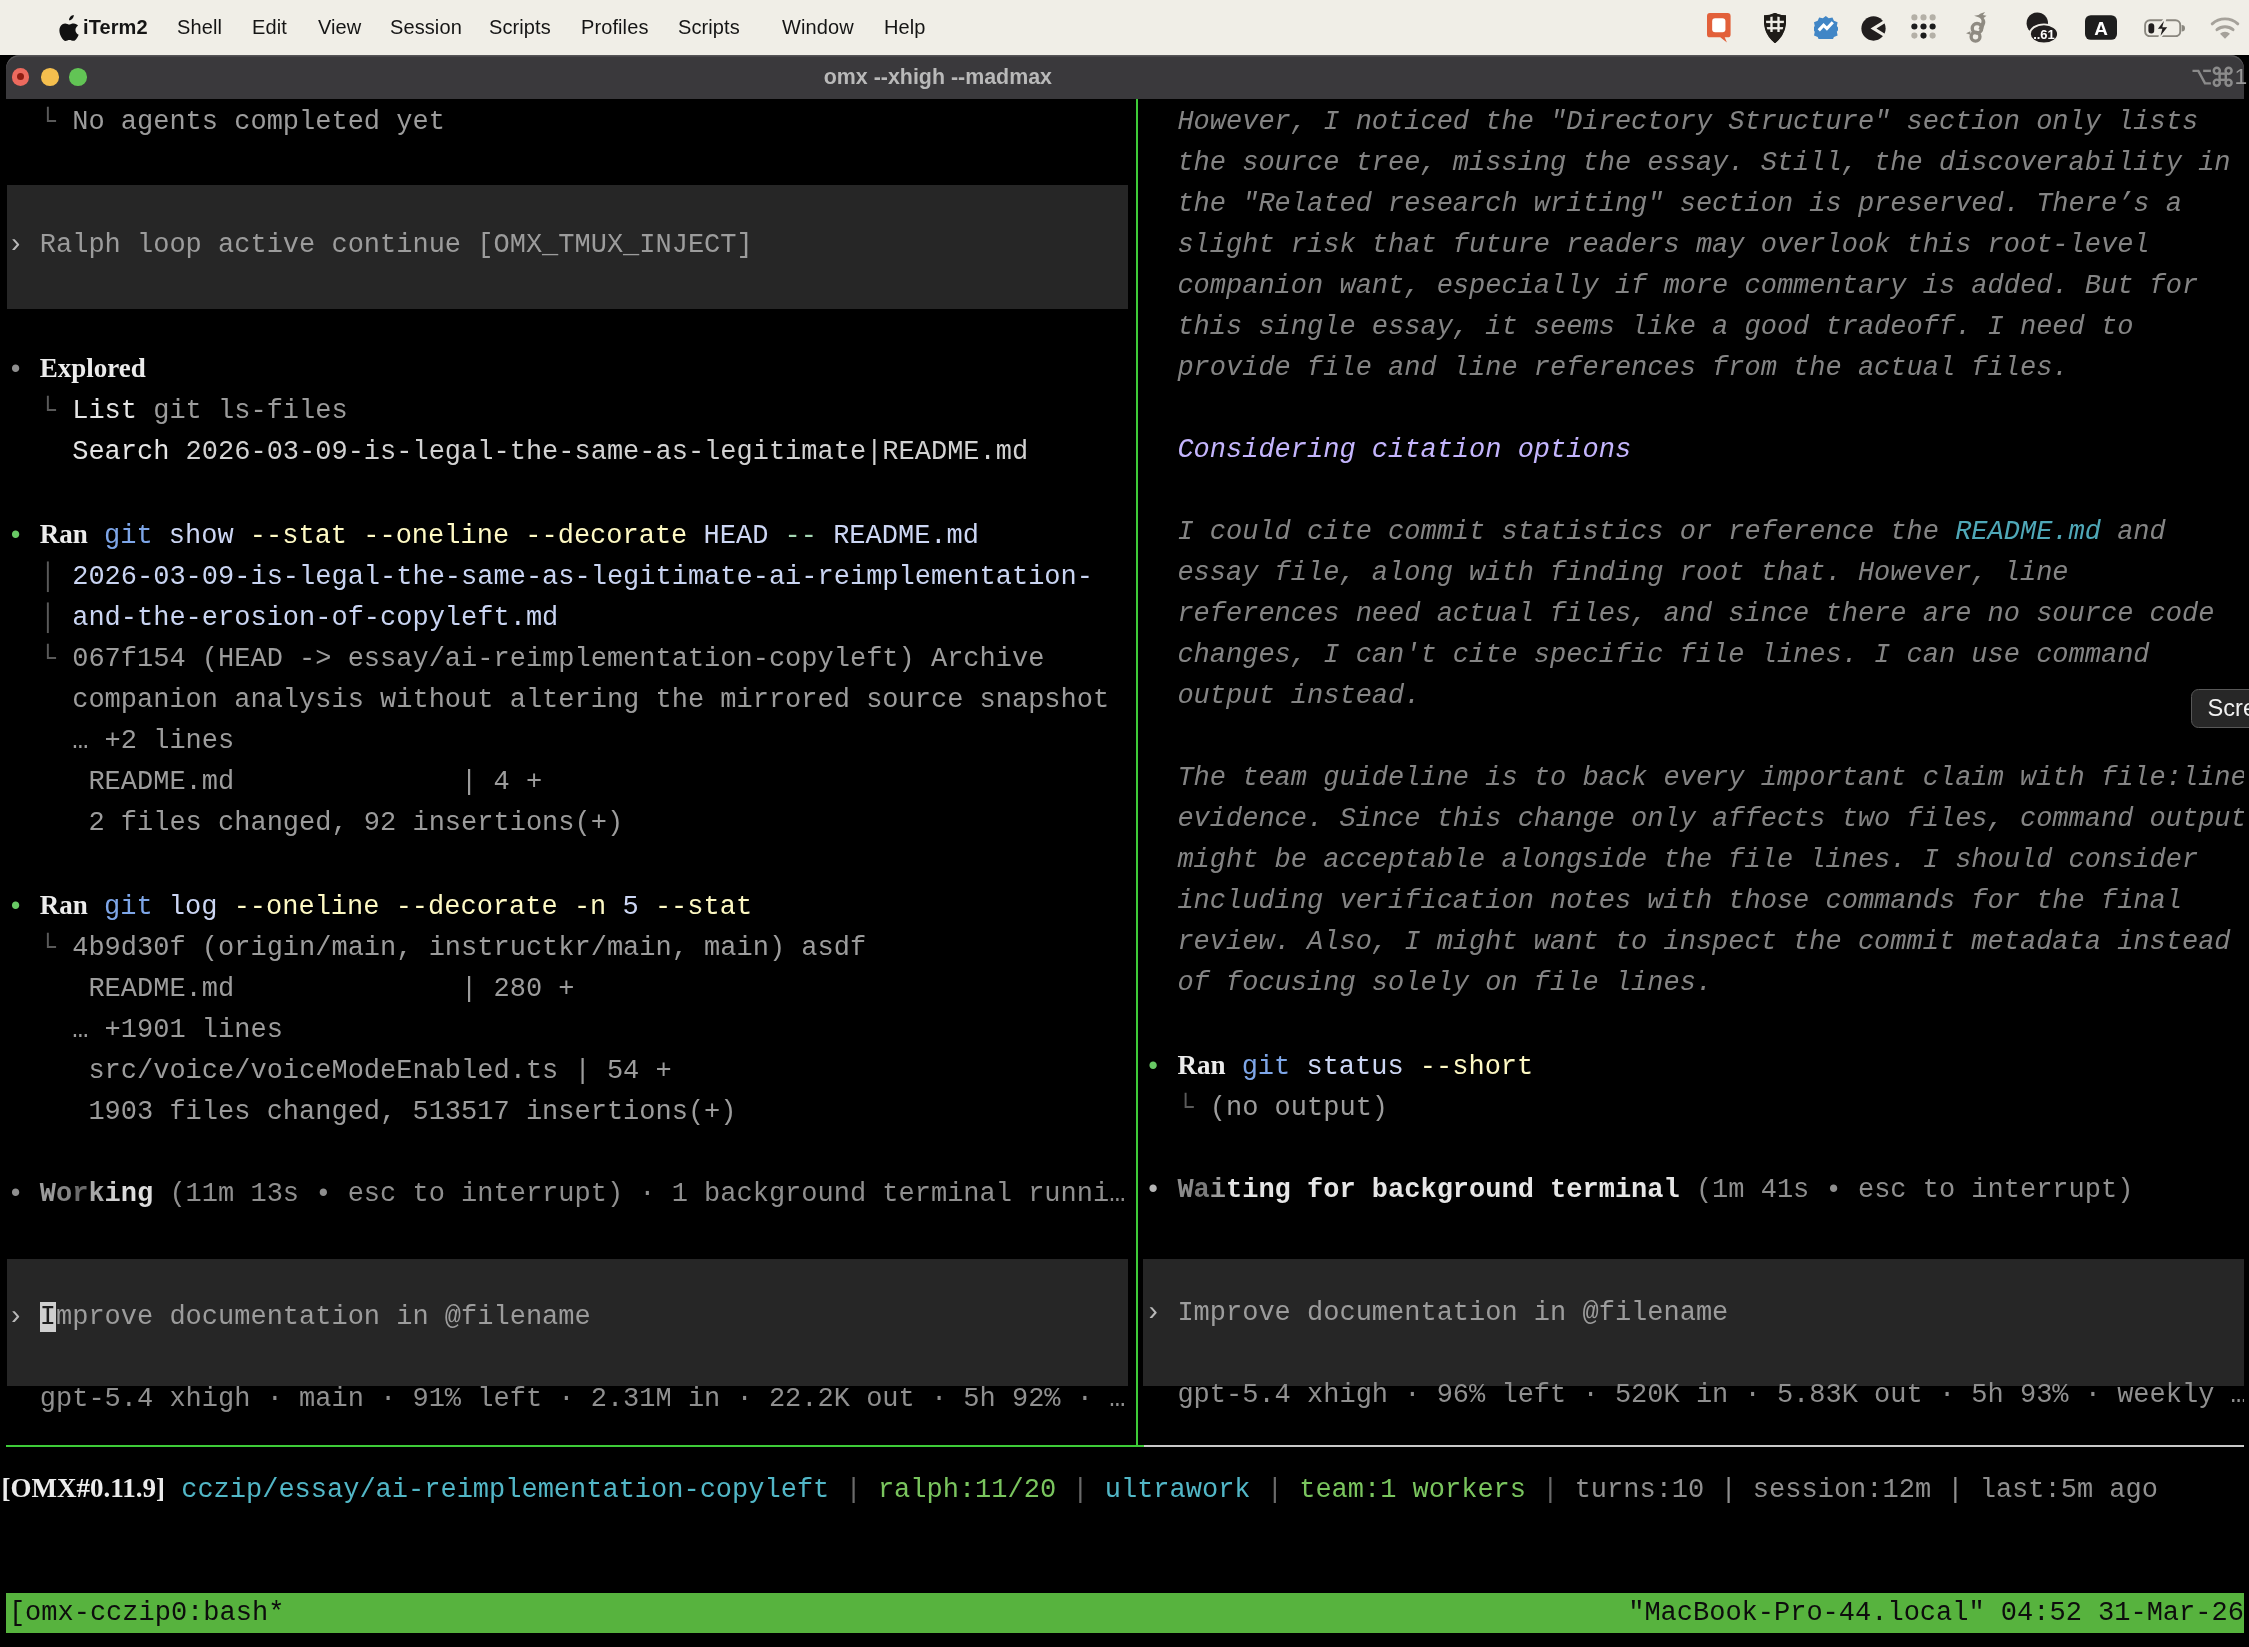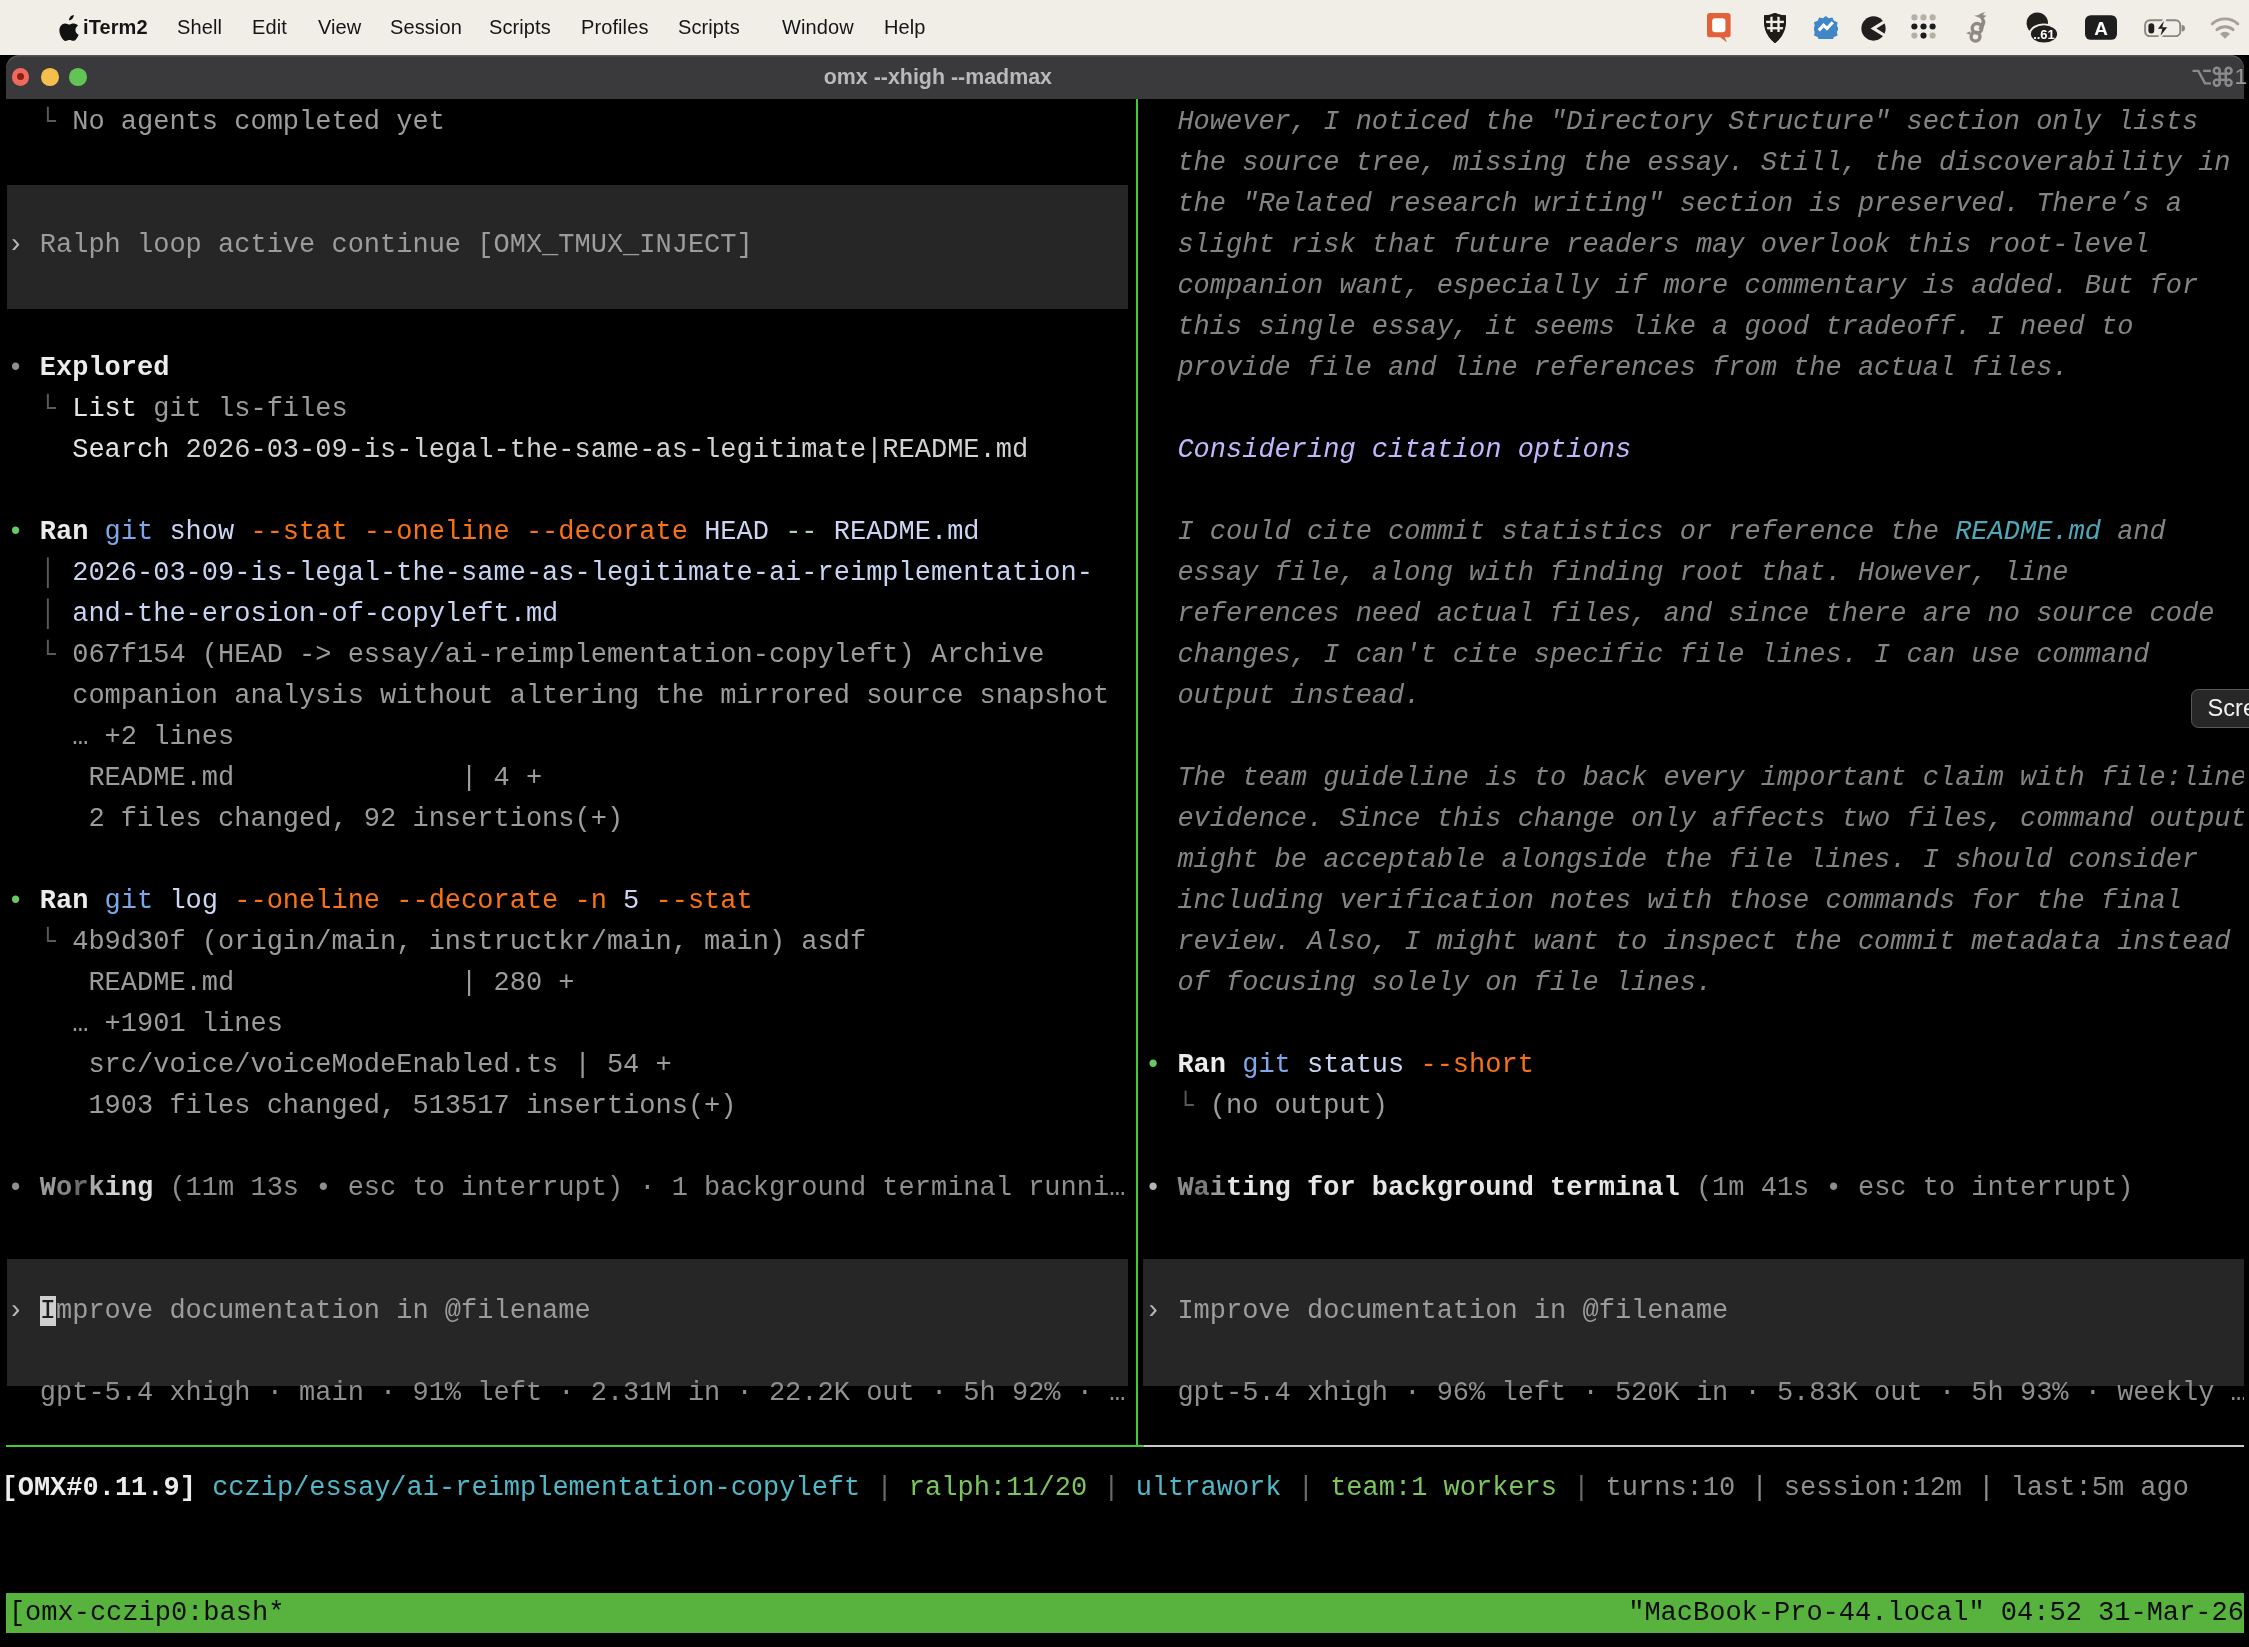--- a/index.html
+++ b/index.html
@@ -15,27 +15,27 @@
     font-size:21.4px;font-weight:bold;color:#b9b9b9;}
   pre{margin:0;font-family:"Liberation Mono",monospace;font-size:27px;line-height:41px;white-space:pre;}
   .box{background:#262626;}
   #vdiv{left:1136px;top:99px;width:2.2px;height:1346px;background:#3ecb38;}
   #hgreen{left:5.9px;top:1445px;width:1138px;height:2.2px;background:#3ecb38;}
   #hgray{left:1144px;top:1445px;width:1100px;height:2.2px;background:#c9c9c9;}
   #bar{left:5.9px;top:1593px;width:2238px;height:40px;background:#57b33e;color:#0d0d0d;
      font-family:"Liberation Mono",monospace;font-size:27px;line-height:40px;}
   .g{color:#9c9c9c;}           
   .t{color:#5a5a5a;}           
-  .w{color:#ececec;font-weight:bold;} 
+  .w{color:#ececec;font-weight:bold;font-family:Liberation Serif, serif;} 
   .bg{color:#68c964;}          
   .bgr{color:#8f8f8f;}         
   .cy{color:#e5e5e5;}          
   .blu{color:#7ea6e8;}         
   .per{color:#ccd6f4;}         
-  .pk{color:#f97316;}          
+  .pk{color:#fef9c3;}          
   .grn2{color:#a6d8b4;}        
   .fn{color:#c9d4f2;}          
   .pat{color:#d2d2d2;}         
   .dim{color:#8f8f8f;}
   .it{font-style:italic;color:#848484;}
   .itb{font-style:italic;color:#c4b5fd;font-weight:normal;}
   .teal{color:#4fa8b8;}
   .cur{background:#cfcfcf;color:#1c1c1c;}
   .pr{color:#b9b9b9;}          
 </style></head>

